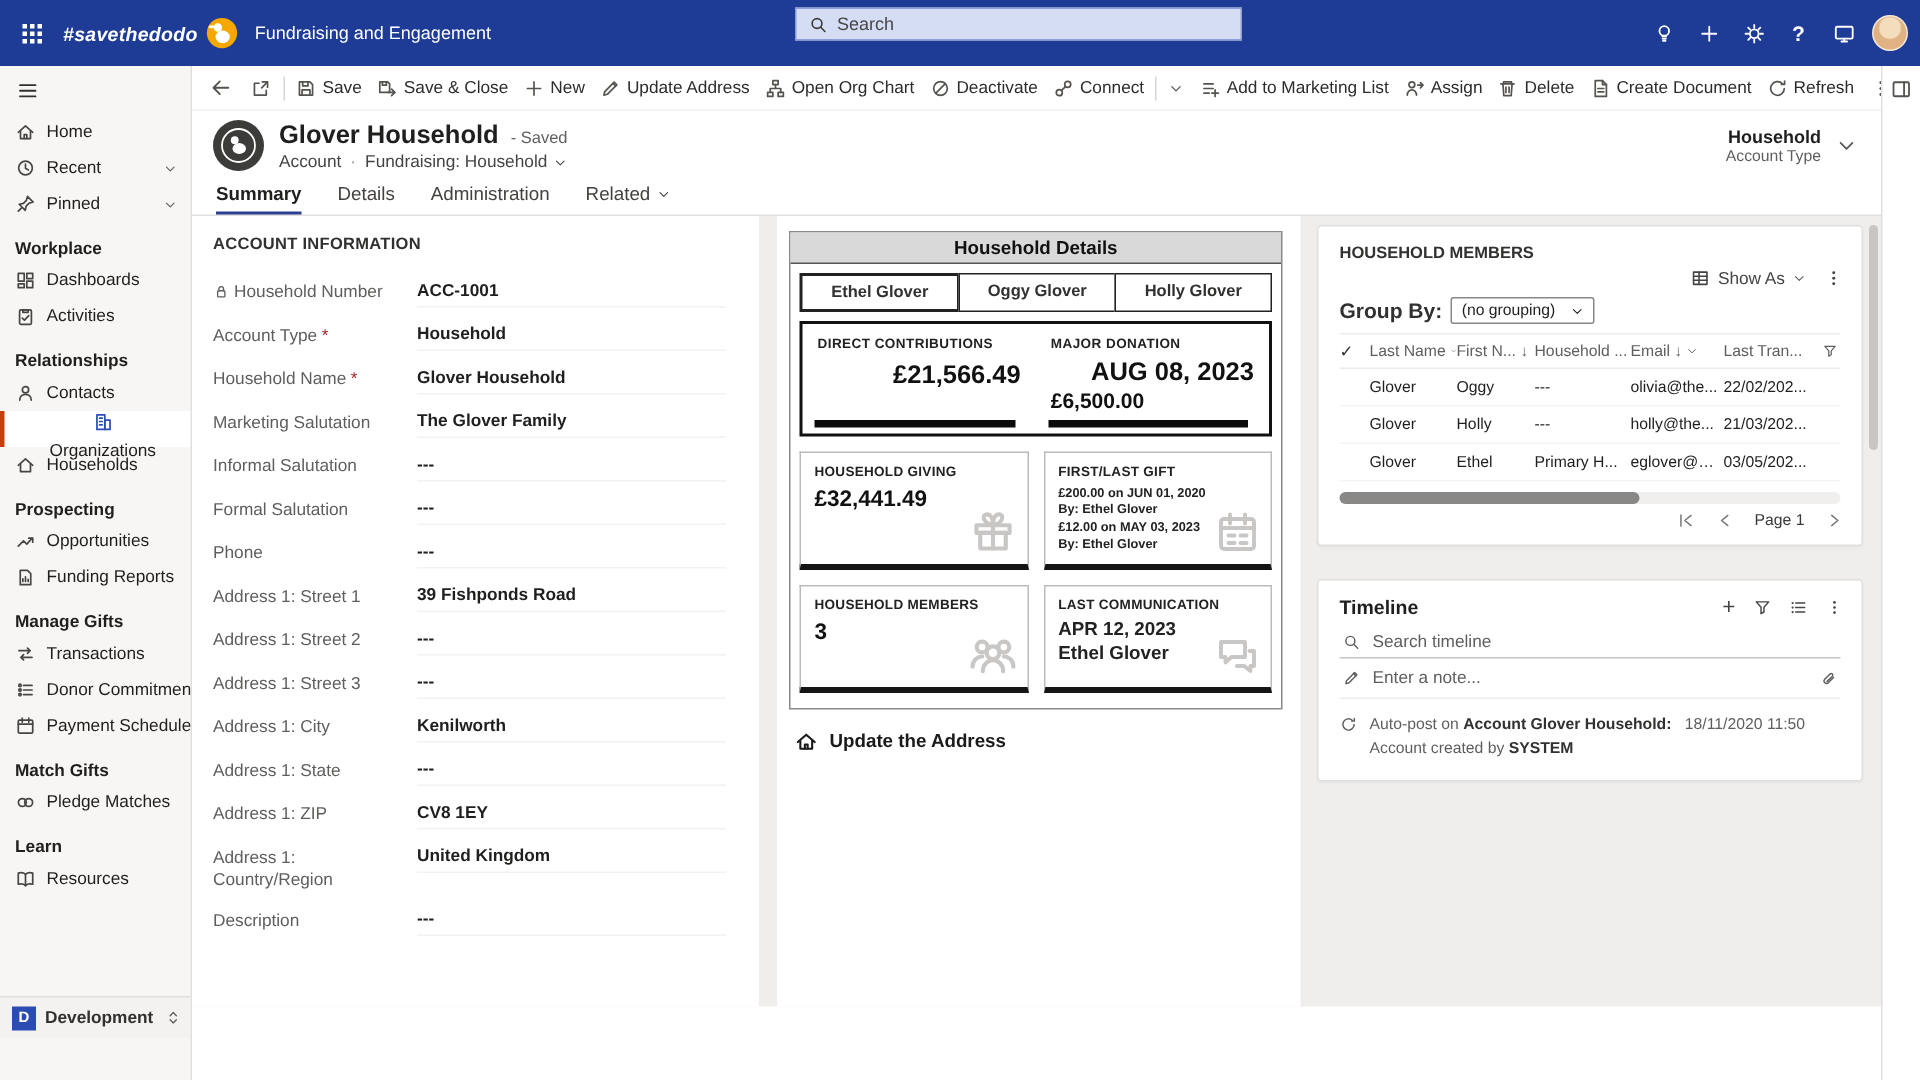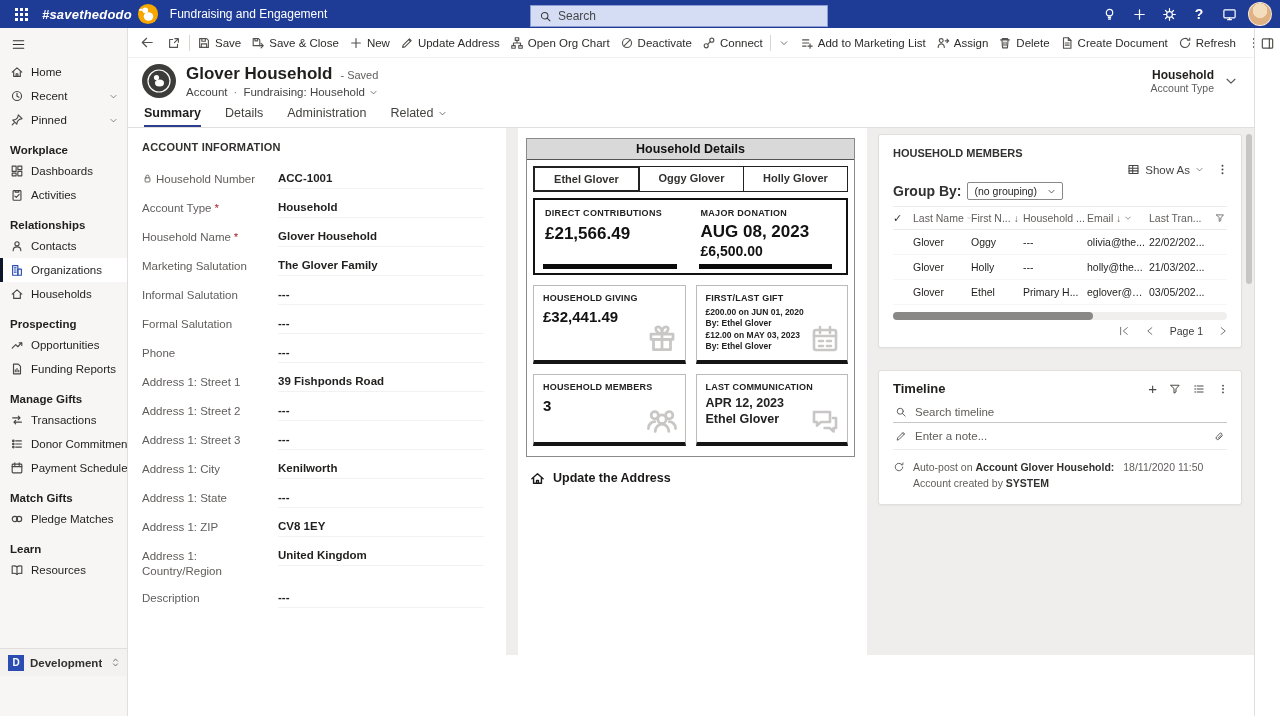--- a/index.html
+++ b/index.html
@@ -3,42 +3,42 @@
 <meta charset="utf-8">
 <style>
   * { box-sizing:border-box; margin:0; padding:0; }
   html,body { width:1280px; height:720px; overflow:hidden; }
   body { font-family:"Liberation Sans","DejaVu Sans",sans-serif; font-size:12px; color:#323130; background:#fff; }
   svg.s { fill:none; stroke:currentColor; stroke-width:1.3; stroke-linecap:round; stroke-linejoin:round; }
   svg .f { fill:currentColor; stroke:none; }
   input { font:inherit; border:none; outline:none; background:transparent; color:#323130; }
 
   
-  .topbar { height:28px; background:#1e3c96; color:#fff; display:flex; align-items:center; position:relative; }
+  .topbar { height:44px; background:#1e3c96; color:#fff; display:flex; align-items:center; position:relative; }
   .waffle { width:42px; height:32px; display:flex; align-items:center; justify-content:center; cursor:pointer; }
   .wgrid { display:grid; grid-template-columns:repeat(3,3px); grid-gap:2px; }
   .wgrid i { width:3px; height:3px; background:#fff; display:block; }
   .brand { display:flex; align-items:center; gap:5px; }
   .logo-text { font-weight:700; font-style:italic; font-size:13px; letter-spacing:.2px; }
   .dodo { width:22px; height:22px; }
   .app-name { font-size:12px; margin-left:6px; }
   .tb-search { position:absolute; left:530px; width:298px; height:22px; top:5px; background:#d5ddf4; border:1px solid #8d9cd4; display:flex; align-items:center; gap:6px; padding:0 8px; color:#3a3a3a; }
   .tb-search input { flex:1; font-size:12px; color:#333; }
   .tb-search input::placeholder { color:#474747; }
   .tb-icons { margin-left:auto; display:flex; align-items:center; height:32px; }
   .tb-btn { width:30px; height:32px; display:flex; align-items:center; justify-content:center; cursor:pointer; font-size:14px; }
   .tb-avatar { width:24px; height:24px; border-radius:50%; margin:0 8px 0 4px; background:radial-gradient(circle at 50% 35%, #f4ddbd 0 40%, #dfb183 41% 100%); border:1px solid rgba(255,255,255,.7); cursor:pointer; }
 
   
   .shell { display:flex; height:688px; }
   .sidebar { width:128px; background:#f7f6f5; border-right:1px solid #e1dfdd; display:flex; flex-direction:column; overflow:hidden; }
   .sb-burger { height:32px; display:flex; align-items:center; padding-left:11px; color:#323130; cursor:pointer; flex:none; }
   .sb-item { height:24px; display:flex; align-items:center; gap:7px; padding-left:10px; font-size:11.5px; color:#201f1e; white-space:nowrap; cursor:pointer; }
   .sb-item svg { flex:none; color:#484644; }
-  .sb-item.sel { background:#fff; border-left:3px solid #0f172a; padding-left:7px; }
+  .sb-item.sel { background:#fff; border-left:3px solid #c2410c; padding-left:7px;flex-direction:column; }
   .sb-item.sel svg { color:#2b4db3; }
   .sb-item .chev { margin-left:auto; margin-right:9px; color:#605e5c; }
   .sb-group { font-size:11.5px; font-weight:700; color:#201f1e; margin:12px 0 3px; padding-left:10px; }
   .sb-footer { margin-top:auto; margin-bottom:40px; height:28px; border-top:1px solid #e1dfdd; display:flex; align-items:center; gap:6px; padding:0 6px 0 8px; background:#f3f2f1; }
   .area-badge { width:16px; height:16px; background:#2b4db3; color:#fff; font-size:10px; font-weight:700; display:flex; align-items:center; justify-content:center; flex:none; }
   .sb-footer .lbl { font-size:11.5px; font-weight:600; white-space:nowrap; overflow:hidden; }
   .sb-footer svg { margin-left:auto; color:#605e5c; flex:none; }
 
   .main { flex:1; display:flex; flex-direction:column; min-width:0; background:#fff; }
 
@@ -89,21 +89,21 @@
   .hd-title { background:#d9d9d9; border-bottom:1px solid #555; text-align:center; font-weight:700; font-size:12.5px; color:#111; padding:3px 0; }
   .hd-body { padding:6px 6px 10px; }
   .hd-tabs { display:flex; }
   .hd-tab { flex:1; text-align:center; font-size:11px; font-weight:600; padding:5px 2px; border:1px solid #222; background:#fff; cursor:pointer; margin-left:-1px; }
   .hd-tab:first-child { margin-left:0; }
   .hd-tab.sel { border-width:2px; font-weight:700; }
   .hd-primary { border:2px solid #111; margin-top:6px; display:flex; }
   .hd-p { position:relative; padding:8px 10px 14px; flex:1; }
   .hd-p:after { content:""; position:absolute; left:8px; right:14px; bottom:4px; height:5px; background:#0b0b0b; }
   .hd-plabel { font-size:9px; font-weight:700; letter-spacing:.3px; color:#222; }
-  .hd-pvalue { font-size:17px; font-weight:700; color:#111; margin-top:6px; }
+  .hd-pvalue { font-size:17px; font-weight:700; color:#111; margin-top:6px;text-align:right; }
   .hd-pline2 { font-size:14px; font-weight:700; color:#111; margin-top:1px; }
   .hd-grid { display:grid; grid-template-columns:1fr 1fr; gap:10px; margin-top:10px; }
   .hd-card { position:relative; border:1px solid #bdbbb9; border-bottom:4px solid #151515; background:#fff; min-height:72px; padding:7px 9px; }
   .hd-clabel { font-size:9px; font-weight:700; letter-spacing:.2px; color:#222; }
   .hd-cvalue { font-size:15px; font-weight:700; color:#111; margin-top:5px; }
   .hd-cline { font-size:8.5px; font-weight:700; color:#222; line-height:1.35; }
   .hd-cline.md { font-size:12.5px; font-weight:600; line-height:1.25; }
   .hd-cicon { position:absolute; right:6px; bottom:5px; color:#c9c7c5; }
   .upd-addr { display:flex; align-items:center; gap:8px; margin:14px 4px 0 6px; font-size:12.5px; font-weight:700; color:#1b1a19; cursor:pointer; }
   .upd-addr svg { color:#1b1a19; }

